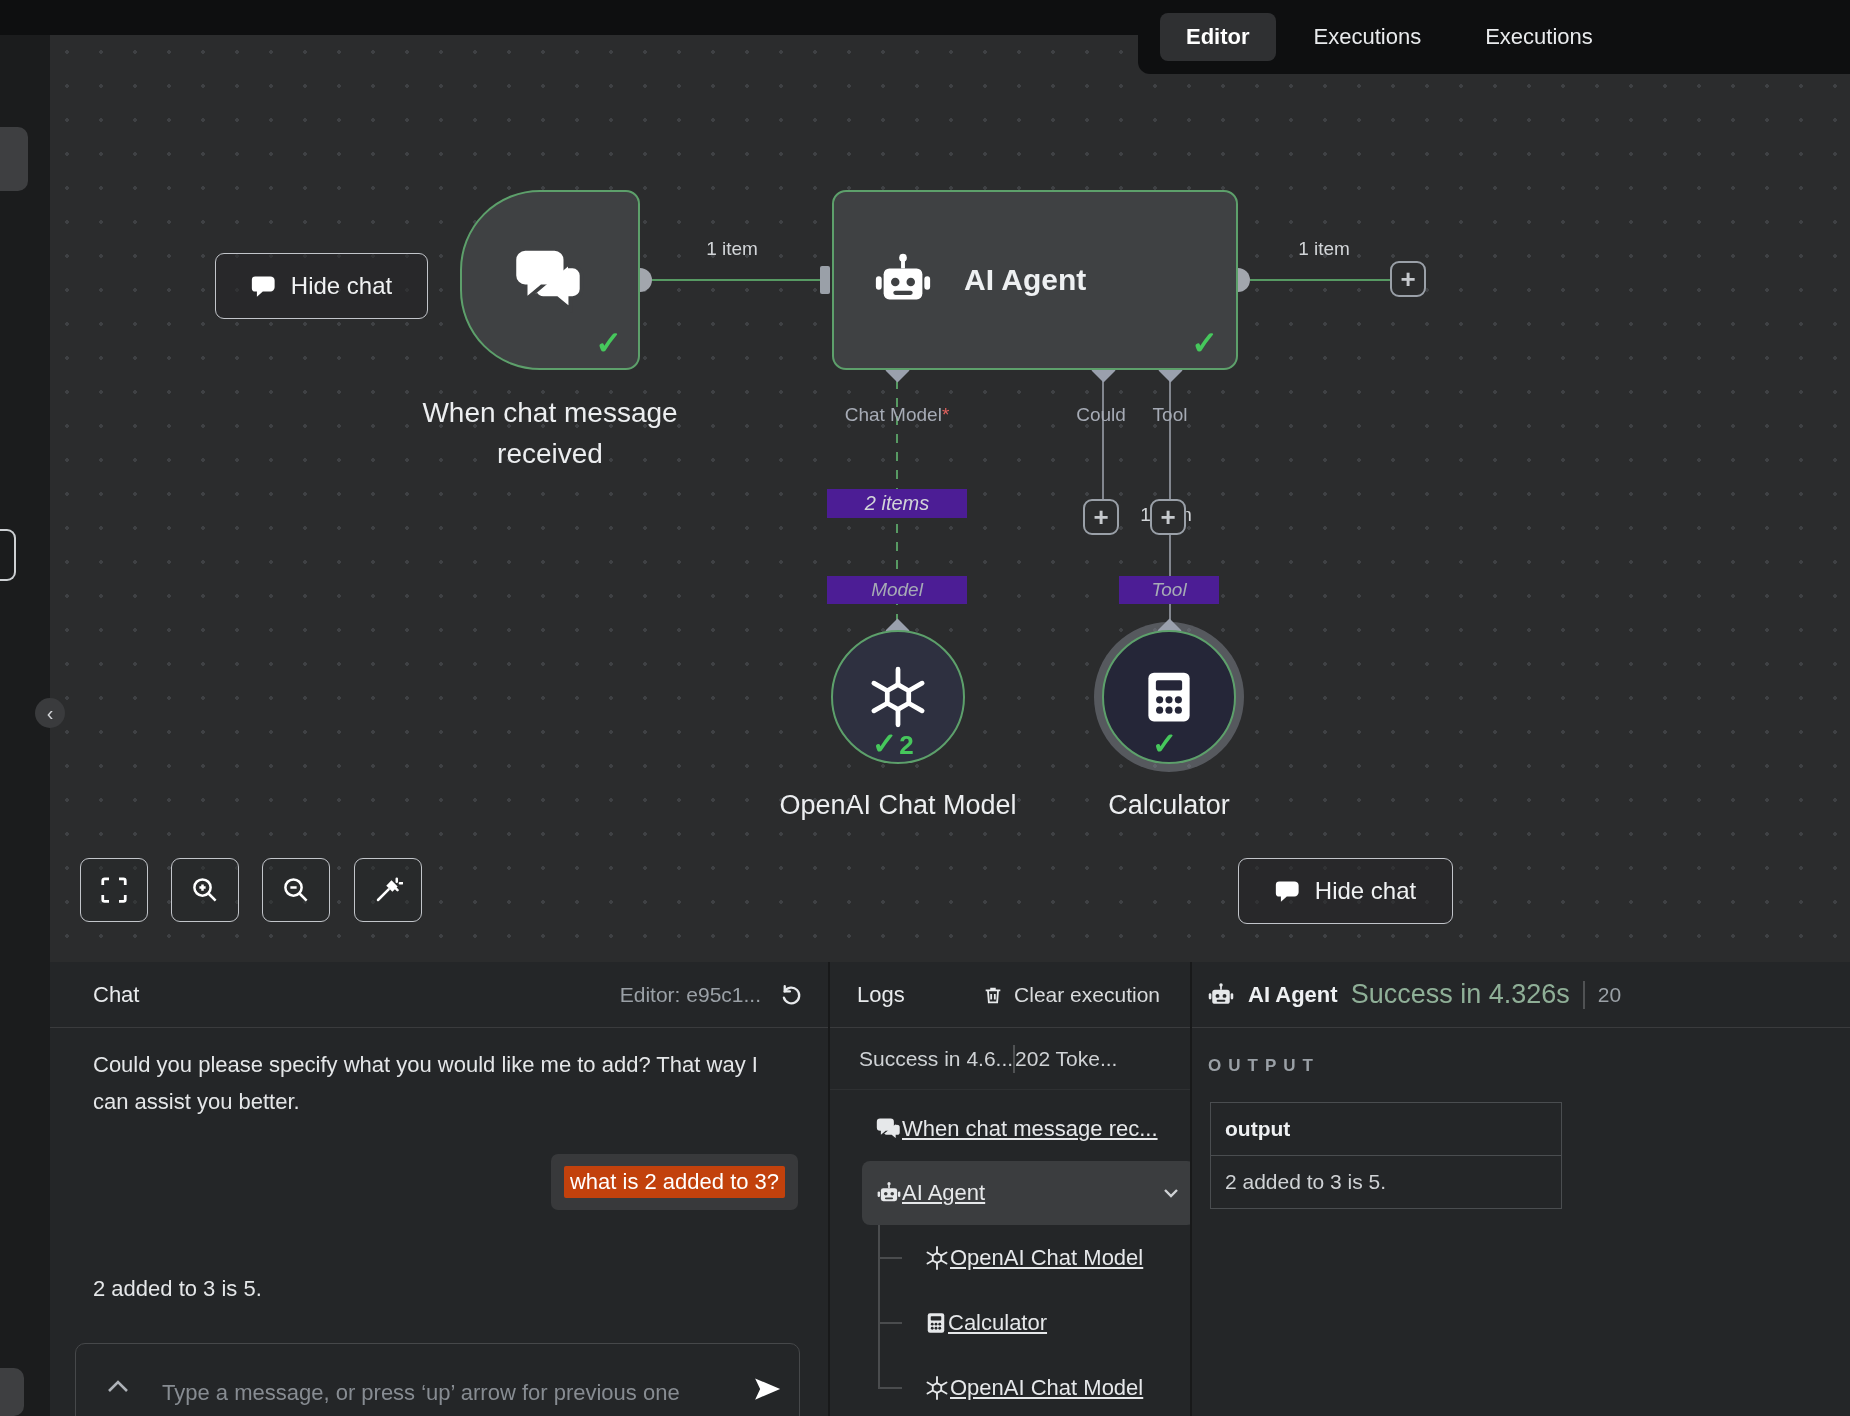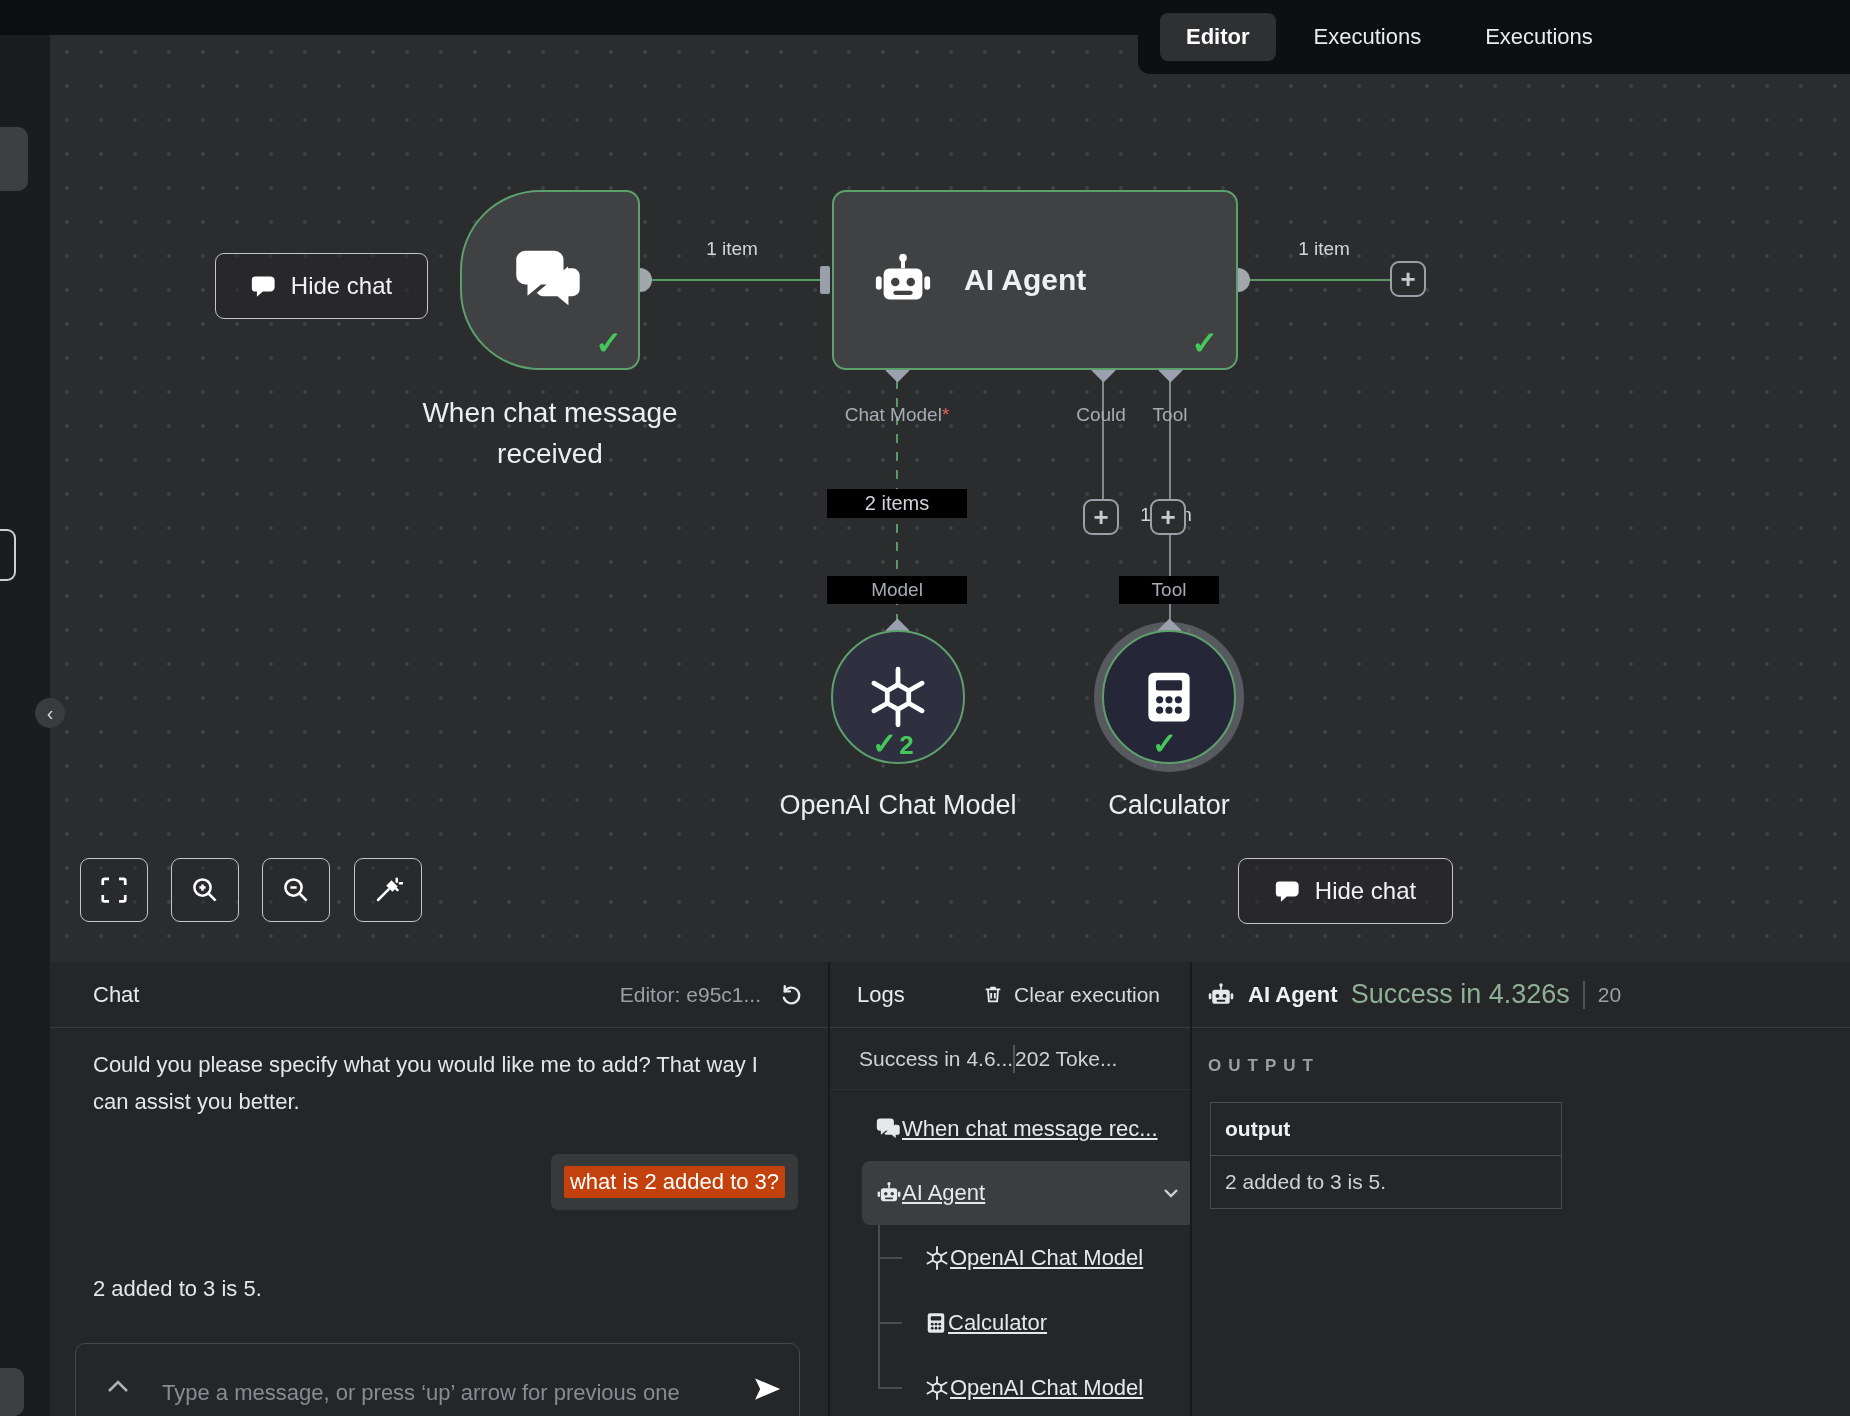--- a/index.html
+++ b/index.html
@@ -19,21 +19,21 @@
   .tabs-wrap{position:absolute;left:1138px;top:0;width:712px;height:74px;background:#0e0f10;border-radius:0 0 0 12px;
              display:flex;align-items:center;gap:12px;padding-left:22px;box-sizing:border-box;z-index:6;}
   .tab{padding:11px 26px;border-radius:8px;font-size:22px;color:#e9ebed;cursor:pointer;white-space:nowrap;}
   .tab.active{background:#2f3032;color:#fff;font-weight:700;}
 
   
   .canvas{position:absolute;left:50px;top:35px;width:1800px;height:927px;background:#2b2c2d;
           background-image:radial-gradient(#3f4144 1.6px,transparent 1.9px);background-size:34px 34px;z-index:1;}
 
   .edge-label{position:absolute;text-align:center;font-size:19px;color:#d2d5d8;z-index:3;}
-  .edge-label.masked{background:#000000;padding:3px 0;}
+  .edge-label.masked{background:#4c1d95;padding:3px 0;font-style:italic;}
   .edge-label.dim{color:#a6abb5;}
   .red{color:#e2625e;}
 
   .hline{position:absolute;height:2px;background:#579a63;z-index:2;}
   .vline-dash{position:absolute;width:2px;background:repeating-linear-gradient(to bottom,#579a63 0 9px,transparent 9px 18px);z-index:2;}
   .vline-gray{position:absolute;width:2px;background:#82868e;z-index:2;}
 
   .endpoint-dot{position:absolute;width:24px;height:24px;border-radius:50%;background:#a2a6ad;z-index:3;cursor:pointer;}
   .port-in{position:absolute;width:10px;height:28px;border-radius:2px;background:#9aa0a8;z-index:3;}
   .diamond{position:absolute;width:17px;height:17px;background:#9aa0ad;transform:rotate(45deg);z-index:3;cursor:pointer;}
@@ -77,21 +77,21 @@
   .user-bubble{position:absolute;left:501px;top:192px;width:247px;height:56px;background:#38393b;border-radius:7px;
                display:flex;align-items:center;justify-content:center;}
   .user-bubble span{background:#c2410c;color:#fff;font-size:22px;padding:3px 6px;border-radius:2px;}
   .chat-inputbox{position:absolute;left:25px;top:381px;width:725px;height:110px;border:1px solid #46484a;border-radius:10px;
                  box-sizing:border-box;background:#242628;}
   .chat-input{position:absolute;left:84px;top:26px;width:560px;height:44px;background:transparent;border:none;outline:none;
               font-size:22px;color:#cfd2d5;font-family:inherit;}
   .chat-input::placeholder{color:#878c92;}
 
   .logs-header{padding:0 30px 0 27px;}
-  .clear-exec{display:flex;align-items:flex-start;gap:10px;font-size:21px;color:#d8dadc;cursor:pointer;}
+  .clear-exec{display:flex;align-items:center;gap:10px;font-size:21px;color:#d8dadc;cursor:pointer;}
   .logs-summary{position:absolute;left:0;top:66px;width:100%;height:62px;display:flex;align-items:center;
                 padding-left:29px;box-sizing:border-box;border-bottom:1px solid #2e3032;font-size:21px;color:#cfd2d5;}
   .vdiv{width:2px;height:28px;background:#505254;}
   .log-row{position:absolute;left:32px;width:333px;height:64px;display:flex;align-items:center;gap:0;
            padding-left:14px;box-sizing:border-box;font-size:22px;color:#e6e8ea;cursor:pointer;border-radius:8px;text-decoration:underline;}
   .log-row.selected{background:#3b3d3f;}
   .log-row.child{padding-left:62px;}
   .row-chevron{position:absolute;right:12px;top:20px;}
   .tree-vline{position:absolute;left:48px;top:263px;width:2px;height:163px;background:#4a4c4e;}
   .tree-stub{position:absolute;left:48px;width:24px;height:2px;background:#4a4c4e;}

